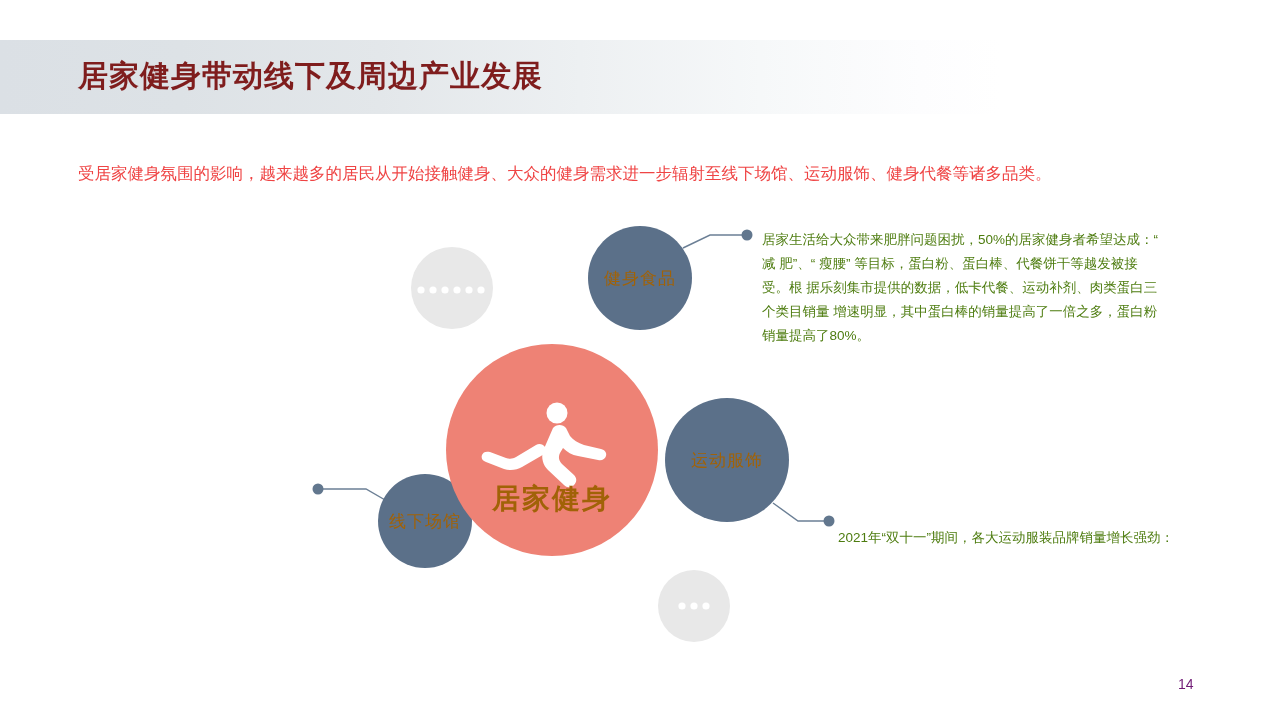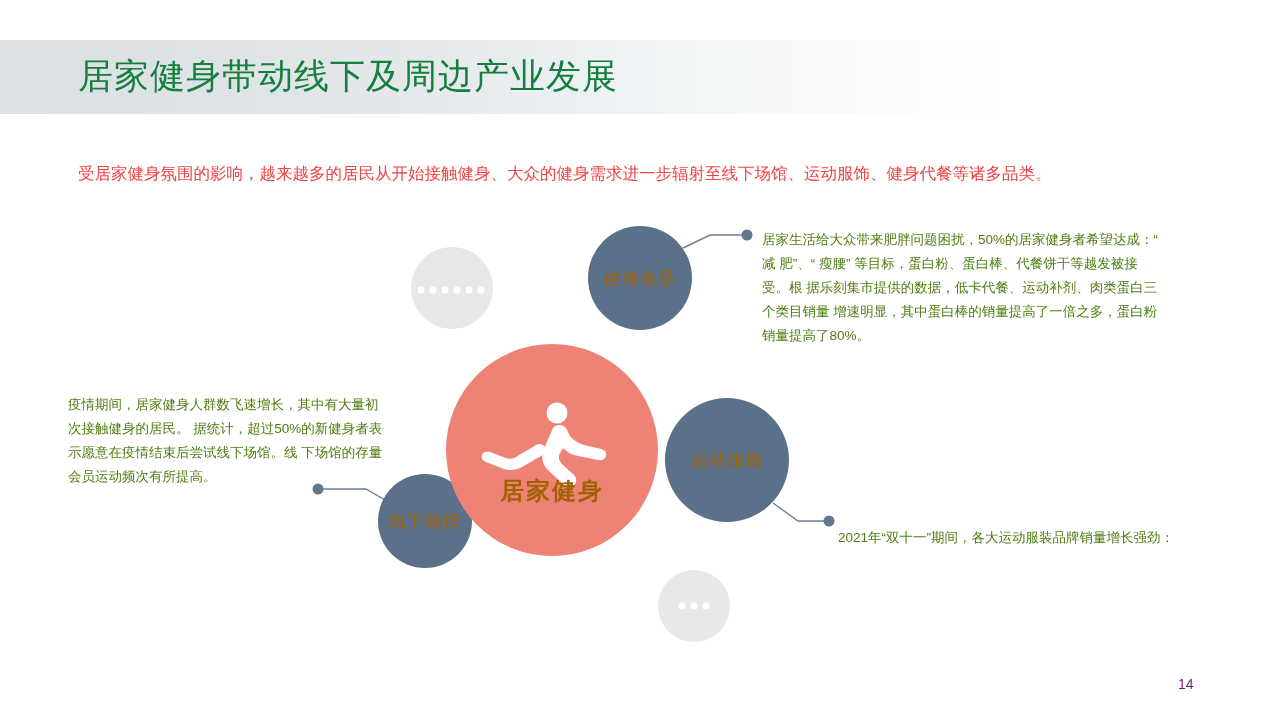--- a/index.html
+++ b/index.html
@@ -32,23 +32,23 @@
         #e3e7ea 38%,
         #edf0f2 58%,
         #f6f8f9 76%,
         #fdfdfe 92%,
         #ffffff 100%);
   }
   #page-title {
     position: absolute;
     left: 78px;
     top: 52px;
-    font-size: 35px;
-    font-weight: normal;
-    color: #15803d;
+    font-size: 30px;
+    font-weight: bold;
+    color: #7f1d1d;
     letter-spacing: 1px;
     white-space: nowrap;
     line-height: 48px;
   }
 
   
   #lead-paragraph {
     position: absolute;
     left: 78px;
     top: 160px;
@@ -75,23 +75,24 @@
     color: #a16207;
     text-align: center;
     white-space: nowrap;
     transform: translate(-50%, -50%);
   }
   .node-label.sub {
     font-size: 17px;
     letter-spacing: 1px;
   }
   .node-label.center {
-    font-size: 24px;
+    font-size: 28px;
     font-weight: bold;
     letter-spacing: 2px;
+    margin-top: 8px;
   }
 
   
   .annotation {
     position: absolute;
     font-size: 13.5px;
     color: #4d7c0f;
     line-height: 24px;
   }
   .annotation .line { white-space: nowrap; }
@@ -196,26 +197,20 @@
   <div class="node-label center" style="left:552px; top:491px;">居家健身</div>
 
   <div class="annotation" id="annotation-food">
     <div class="line">居家生活给大众带来肥胖问题困扰，50%的居家健身者希望达成：“</div>
     <div class="line">减 肥”、“ 瘦腰” 等目标，蛋白粉、蛋白棒、代餐饼干等越发被接</div>
     <div class="line">受。根 据乐刻集市提供的数据，低卡代餐、运动补剂、肉类蛋白三</div>
     <div class="line">个类目销量 增速明显，其中蛋白棒的销量提高了一倍之多，蛋白粉</div>
     <div class="line">销量提高了80%。</div>
   </div>
 
-  <div class="annotation" id="annotation-gym">
-    <div class="line">疫情期间，居家健身人群数飞速增长，其中有大量初</div>
-    <div class="line">次接触健身的居民。 据统计，超过50%的新健身者表</div>
-    <div class="line">示愿意在疫情结束后尝试线下场馆。线 下场馆的存量</div>
-    <div class="line">会员运动频次有所提高。</div>
-  </div>
 
   <div class="annotation" id="annotation-apparel">
     <div class="line">2021年“双十一”期间，各大运动服装品牌销量增长强劲：</div>
   </div>
 
   <div id="page-number">14</div>
 
 </div>
 
 </body></html>

